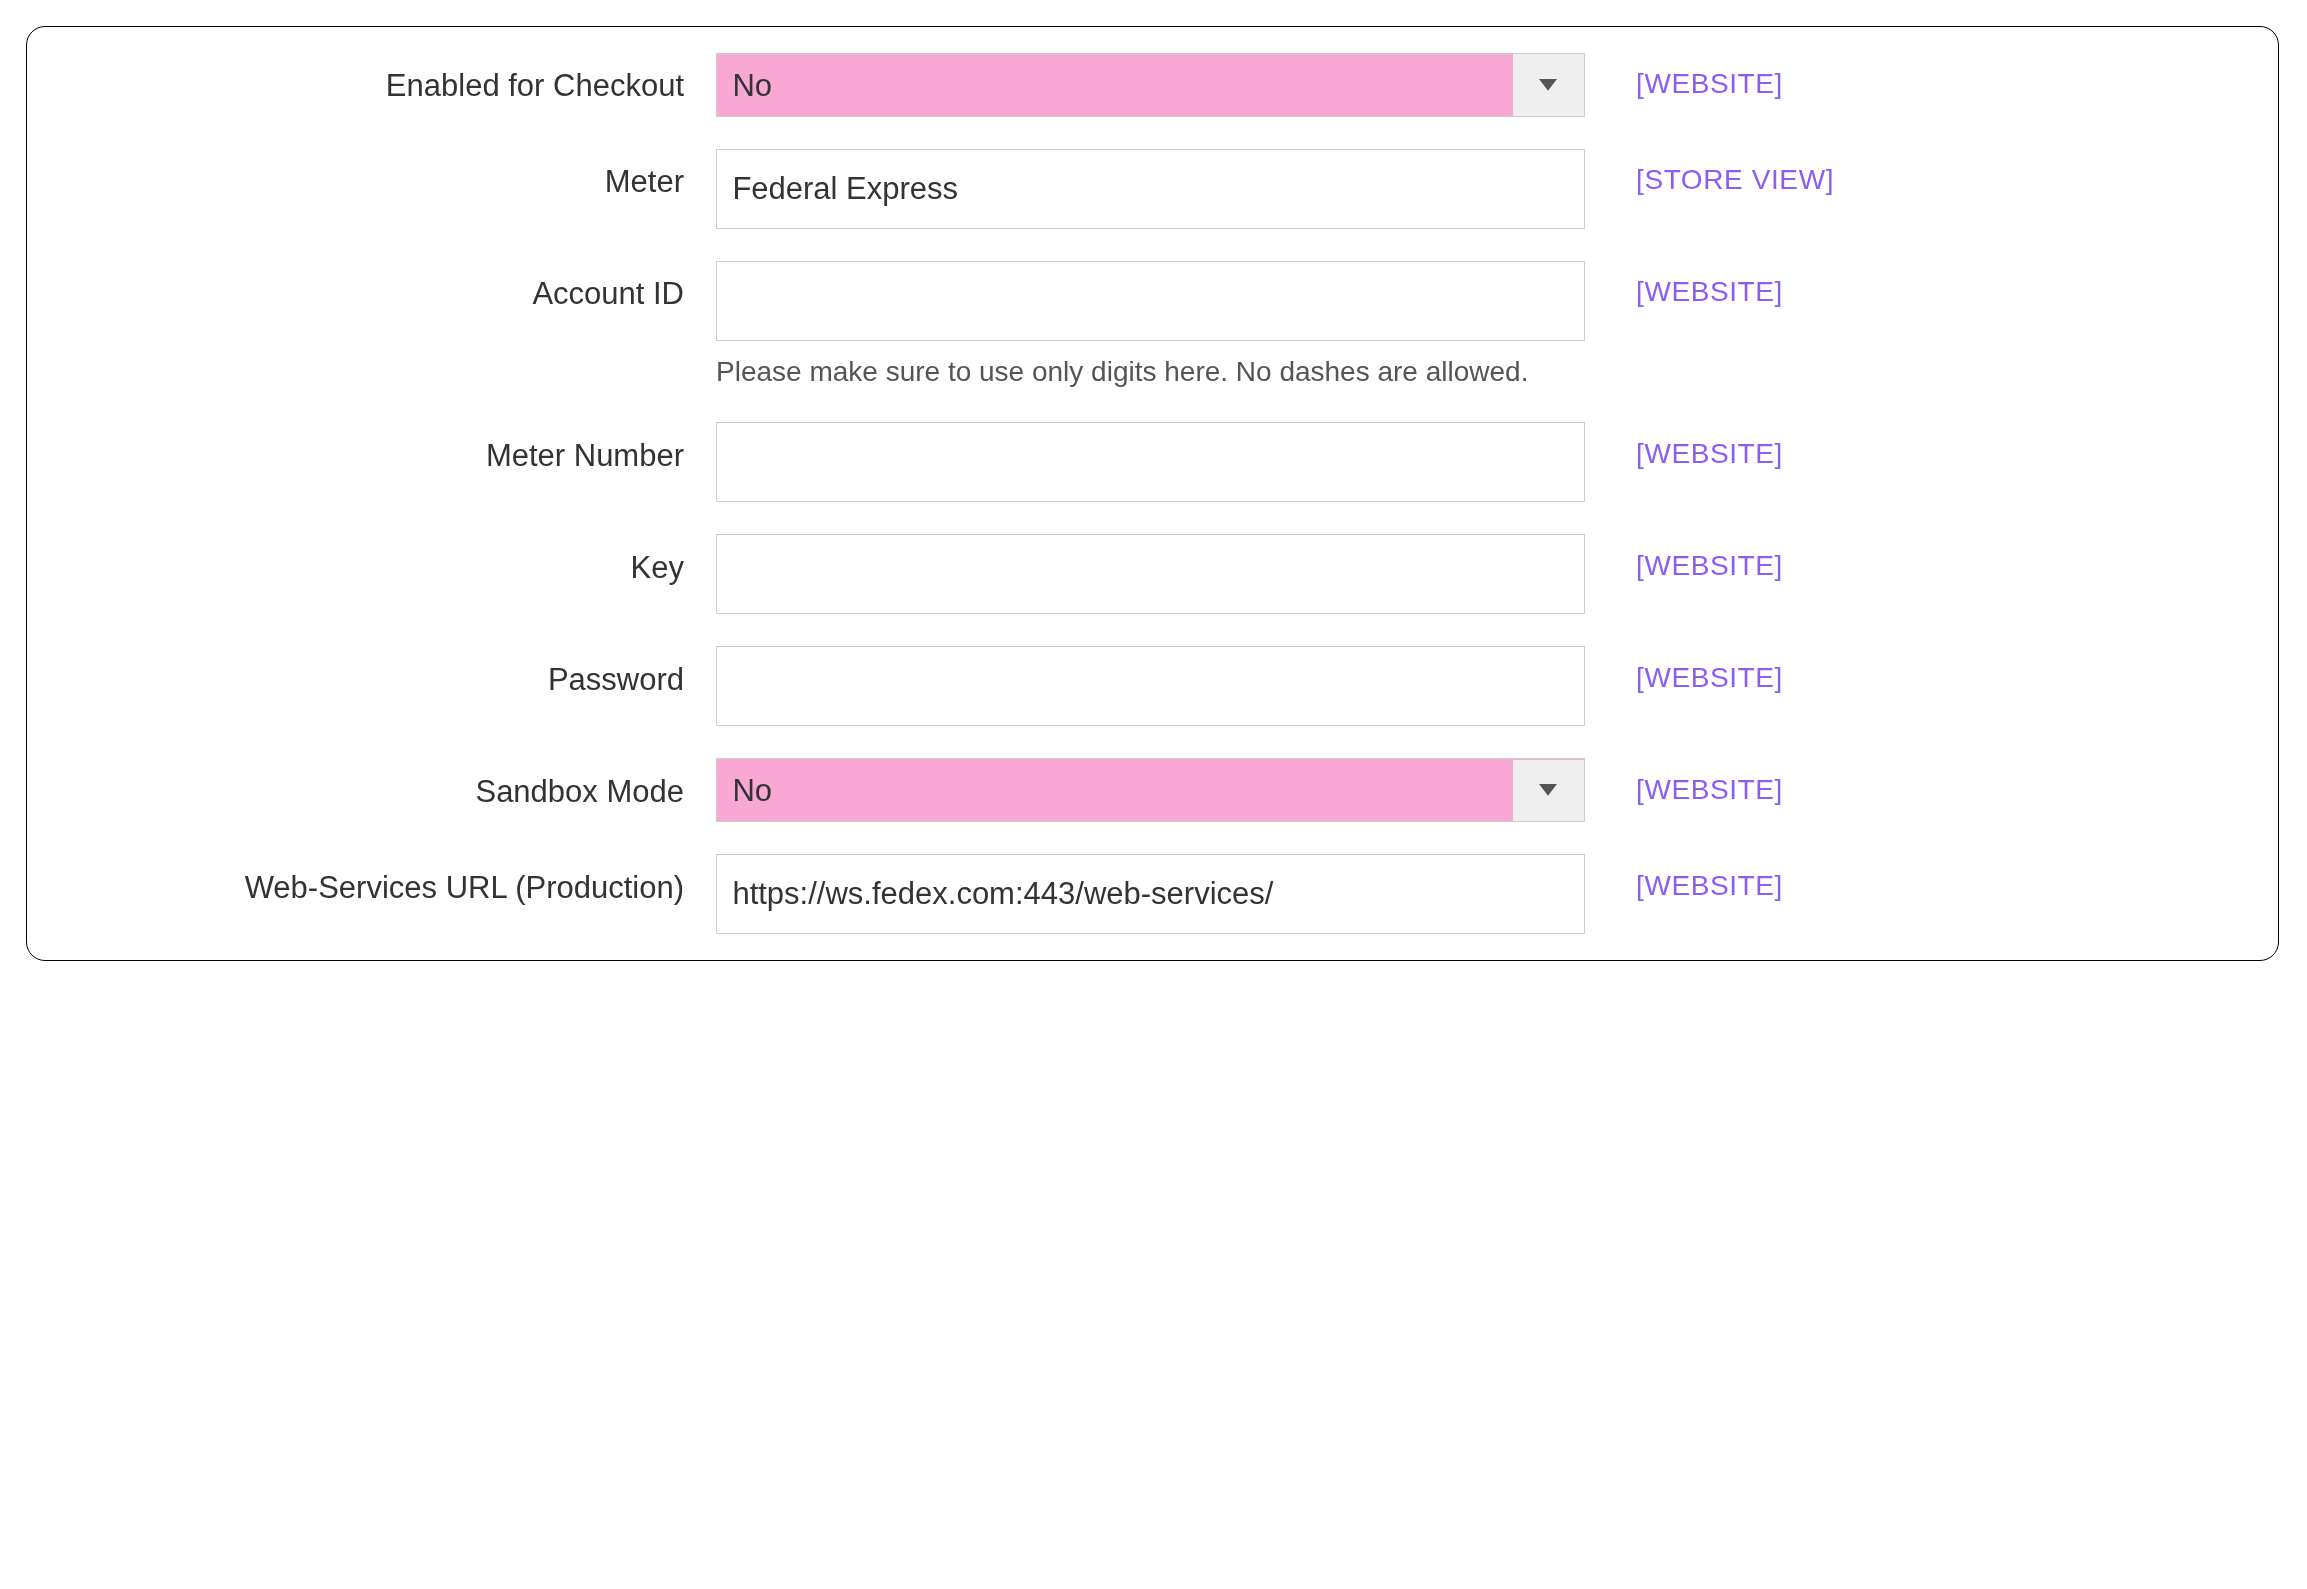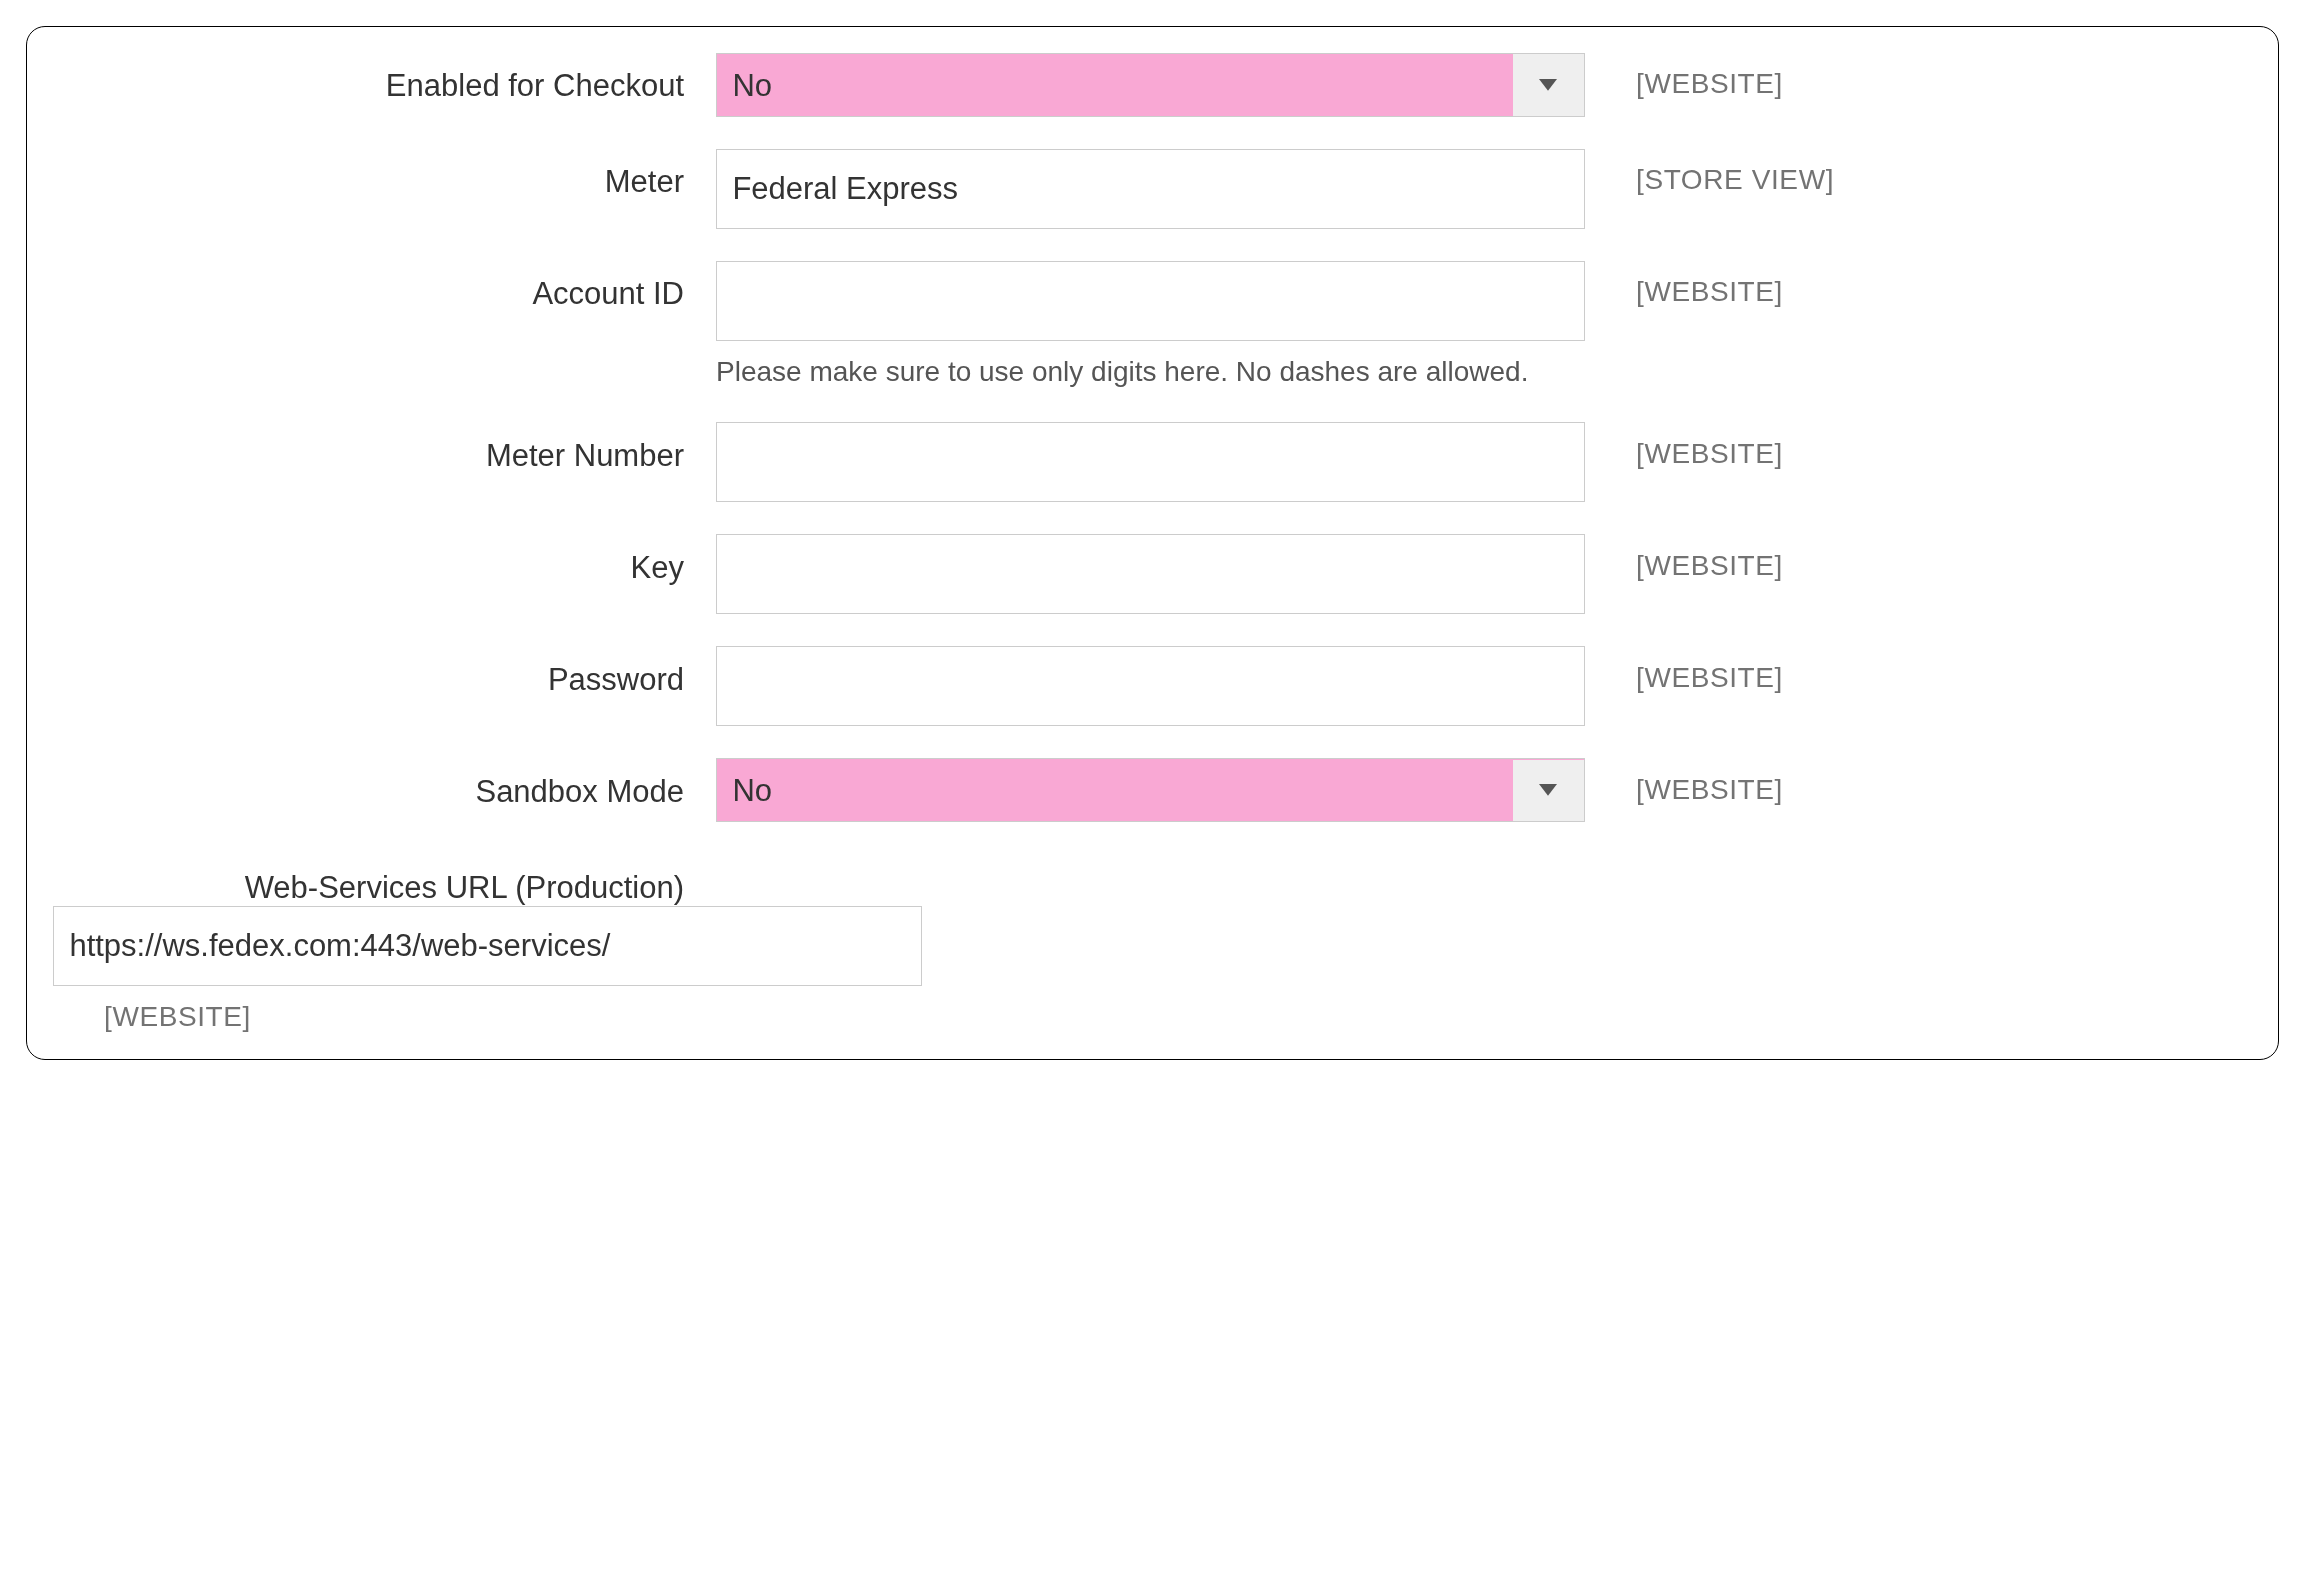--- a/index.html
+++ b/index.html
@@ -18,41 +18,40 @@
     padding: 26px 39px 26px 26px;
     max-width: 2253px;
   }
   .form-row {
     display: flex;
     align-items: flex-start;
     margin-bottom: 32px;
   }
   .form-row:last-child {
     margin-bottom: 0;
-    flex-direction: column;
   }
   .form-label {
     width: 663px;
     text-align: right;
     padding-right: 32px;
     padding-top: 15.4px;
     font-size: 31px;
     color: #333333;
     font-weight: 400;
     flex-shrink: 0;
   }
   .form-control-wrap {
     width: 869px;
     flex-shrink: 0;
   }
   .form-scope {
     padding-left: 51px;
     padding-top: 15.4px;
     font-size: 28px;
-    color: #737373;
+    color: #8b5cf6;
     font-weight: 400;
     letter-spacing: 0.6px;
   }
   .text-input {
     width: 100%;
     height: 80px;
     border: 1.3px solid #cccccc;
     padding: 0 15.4px;
     font-size: 31px;
     color: #333333;

